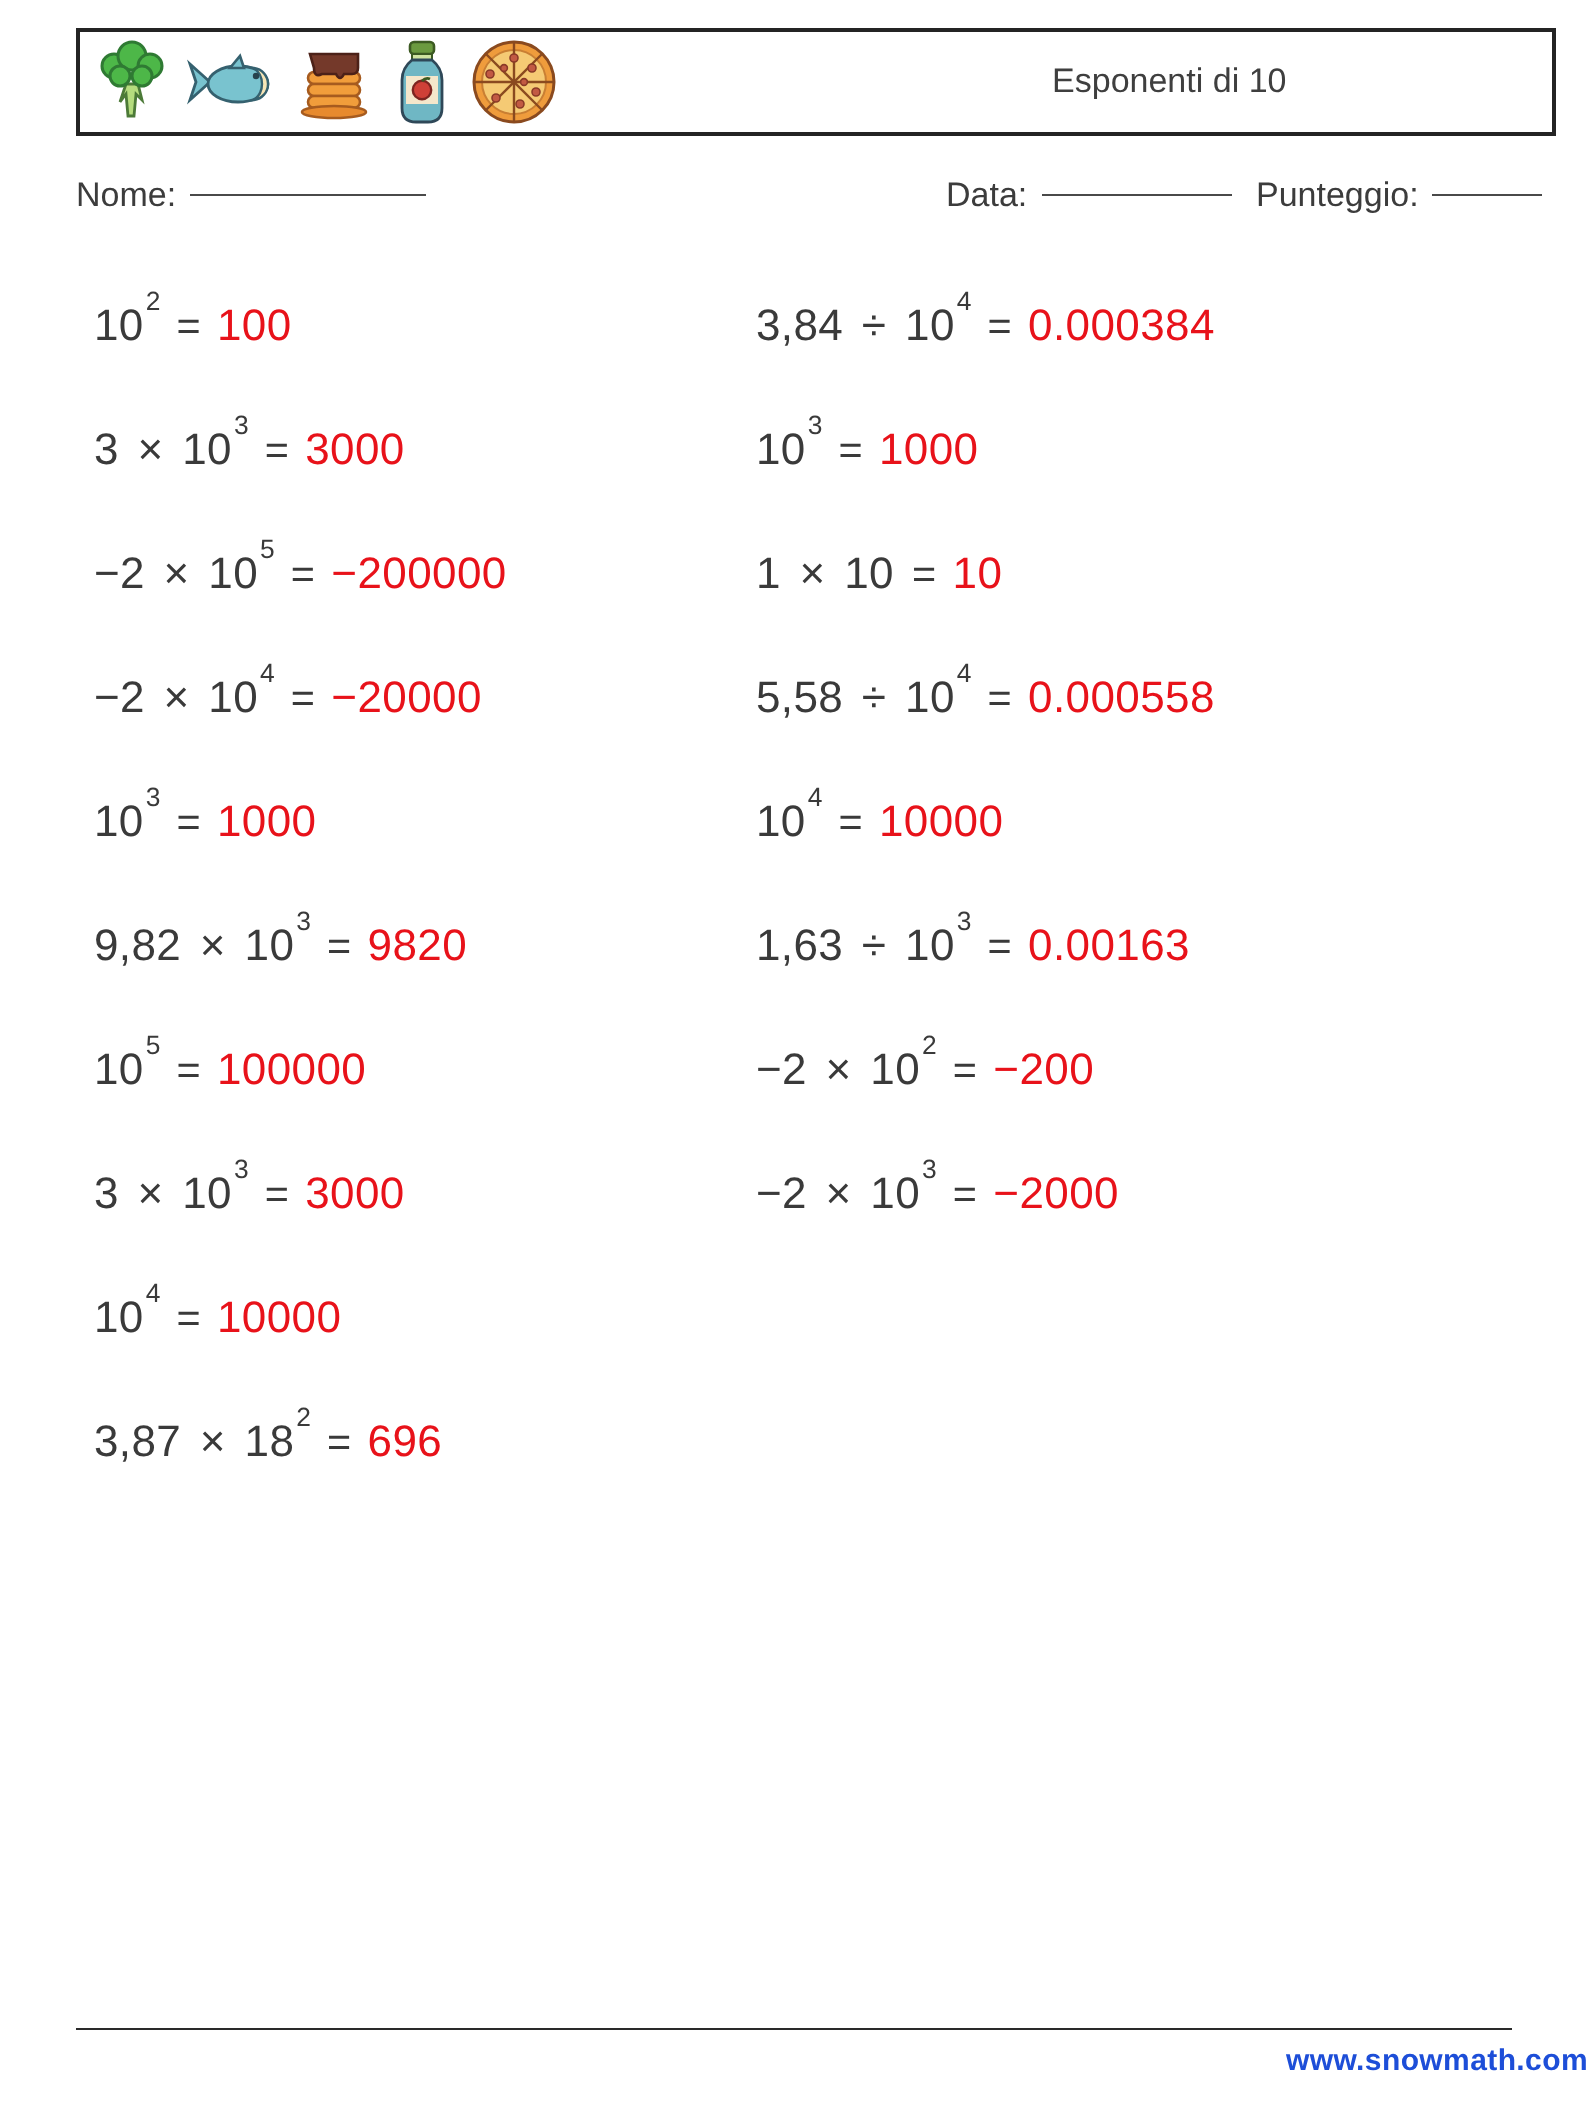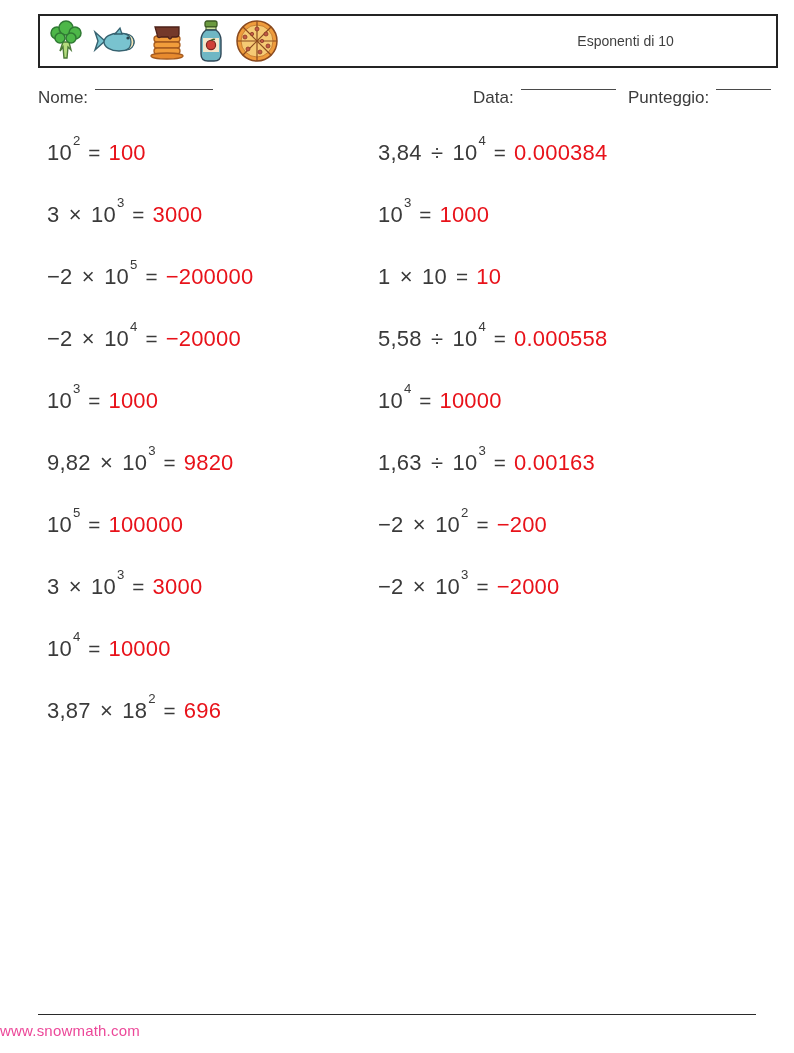--- a/index.html
+++ b/index.html
@@ -11,51 +11,51 @@
     position:absolute;left:38px;top:14px;width:740px;height:54px;
     border:2px solid #242424;box-sizing:border-box;background:#fff;
   }
   .icon-row{
     position:absolute;left:7px;top:50%;transform:translateY(-50%);
     display:flex;align-items:center;gap:8px;
   }
   .icon-row svg{display:block;}
   .sheet-title{
     position:absolute;left:74%;top:50%;transform:translate(-50%,-50%);
-    font-size:14px;color:#3f3f3f;white-space:nowrap;margin-left:41px;
+    font-size:17px;color:#3f3f3f;white-space:nowrap;
   }
   .field{
-    position:absolute;top:88px;display:flex;align-items:flex-start;
+    position:absolute;top:88px;display:flex;align-items:center;
     font-size:17px;color:#3c3c3c;white-space:nowrap;
   }
   .f-nome{left:38px}.f-data{left:473px}.f-punteggio{left:628px}
   .blank{
     display:inline-block;border-bottom:1.6px solid #4a4a4a;
     margin-left:7px;margin-bottom:2px;height:1px;
   }
   .blank.w-name{width:118px}.blank.w-date{width:95px}.blank.w-score{width:55px}
-  .col{position:absolute;top:122px;width:340px;}
+  .col{position:absolute;top:132px;width:340px;}
   .col-left{left:47px}.col-right{left:378px}
   .prob{
     height:62px;display:flex;align-items:center;
     font-size:22px;letter-spacing:0.2px;word-spacing:3px;white-space:nowrap;
   }
   .prob sup{
     font-size:0.60em;line-height:0;position:relative;top:-0.5em;
     letter-spacing:0;margin-left:1px;
   }
   .prob .eq{margin:0 8px;font-size:0.94em;}
   .prob .ans{color:#e8121a;}
   .footer-line{
     position:absolute;left:38px;right:38px;top:1014px;
     border-top:1.6px solid #2a2a2a;height:0;
   }
   .footer-text{
-    position:absolute;left:0;top:1022px;width:100%;text-align:left;
-    font-size:15px;font-weight:normal;color:#ec4899;letter-spacing:0.2px;
+    position:absolute;left:0;top:1022px;width:100%;text-align:right;
+    font-size:15px;font-weight:bold;color:#1d4ed8;letter-spacing:0.2px;
   }
 </style>
 </head>
 <body>
 
 <div class="header-box">
   <div class="icon-row">
     <span>
       <svg width="38" height="42" viewBox="0 0 38 42">
         <path d="M16 22 L22 22 L24 30 L21 27 L20 38 L17 38 L16 27 L13 31 Z" fill="#b5dc7e" stroke="#4c7a38" stroke-width="1.4"></path>

